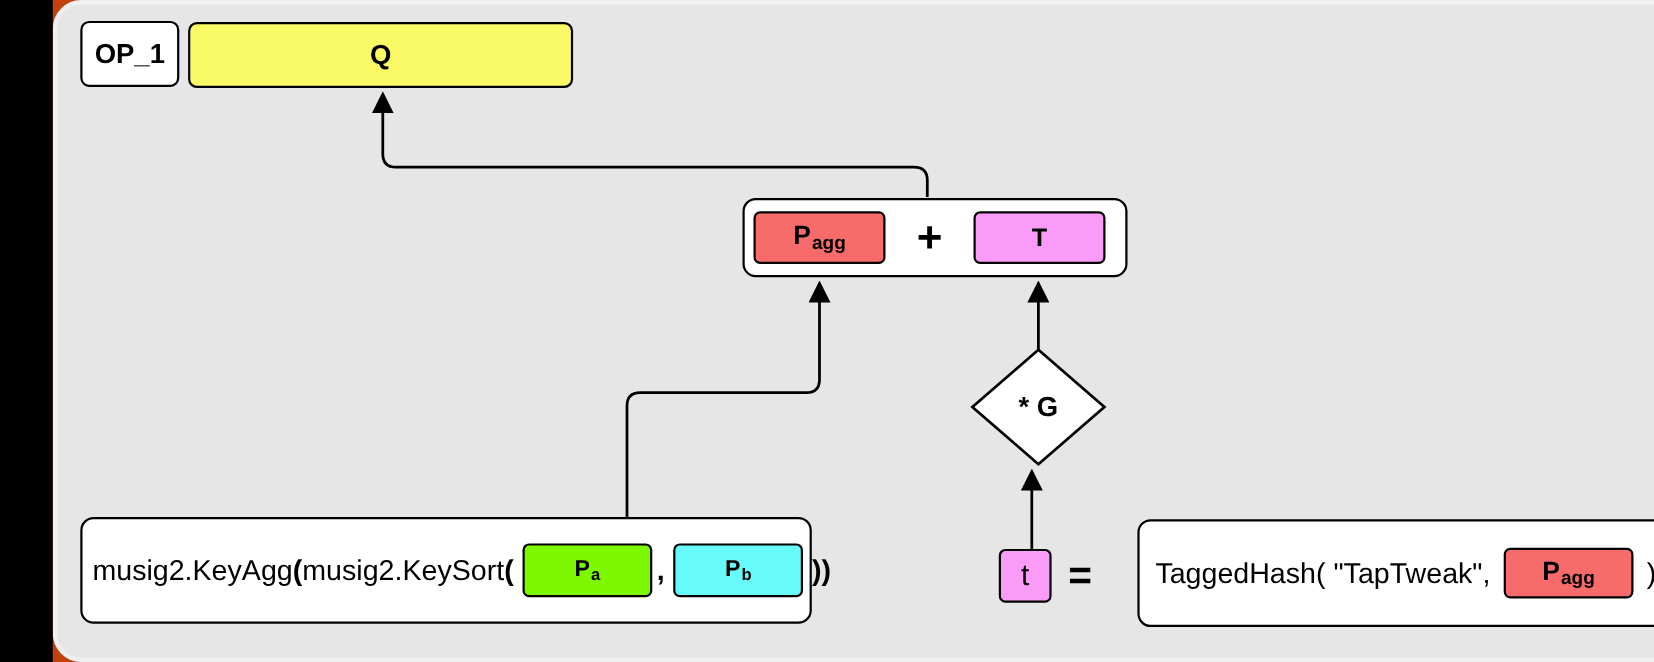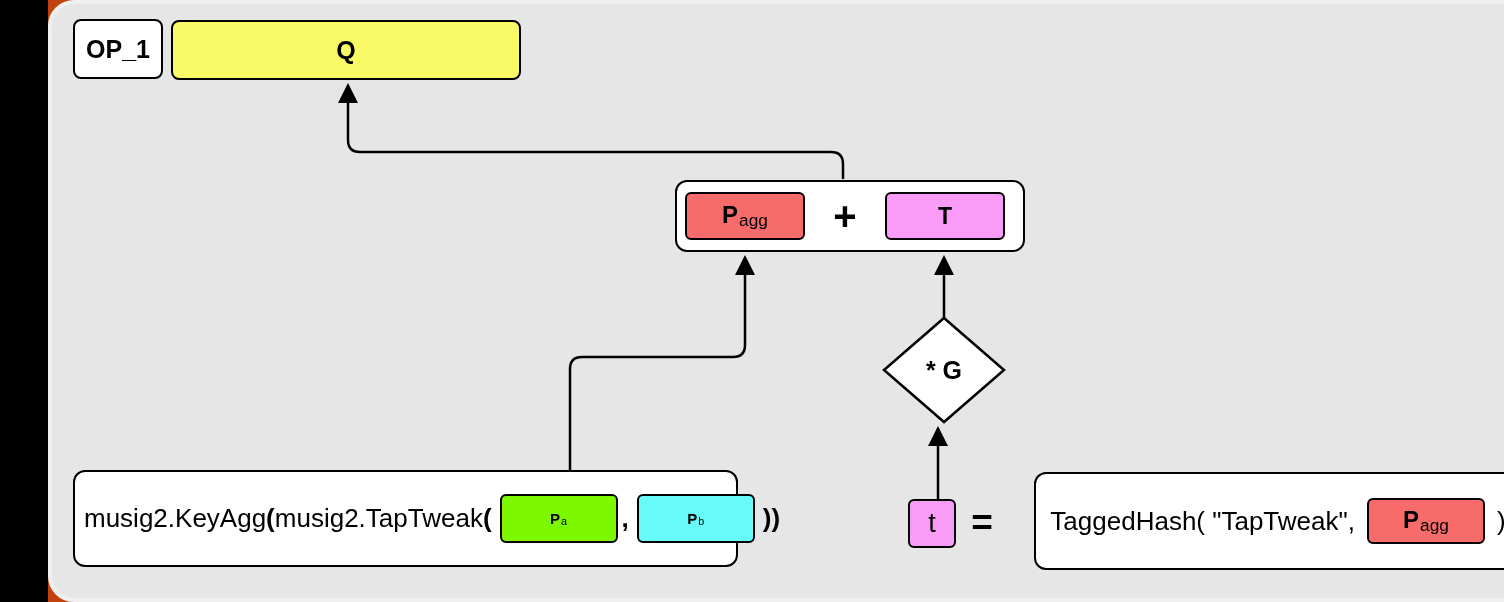--- a/index.html
+++ b/index.html
@@ -4,41 +4,41 @@
 <style>
   html,body{margin:0;padding:0;background:#000;}
   .stage{position:relative;width:1504px;height:602px;background:#c2410c;
          font-family:"Liberation Sans",sans-serif;color:#000;overflow:hidden;margin-left:48px;}
   .frame{position:absolute;inset:0;background:#e6e6e6;border:4px solid #f0f0f0;
          border-radius:26px;box-sizing:border-box;}
   .box{position:absolute;box-sizing:border-box;border:2.5px solid #000;background:#fff;
        display:flex;align-items:center;justify-content:center;z-index:2;}
   .lbl{white-space:nowrap;}
   .b{font-weight:bold;}
-  sub{font-size:0.72em;font-weight:normal;vertical-align:-0.18em;margin-left:1px;}
+  sub{font-size:0.72em;font-weight:bold;vertical-align:-0.18em;margin-left:1px;}
 
   .op1{left:25px;top:19px;width:90px;height:60px;border-radius:8px;font-size:25px;font-weight:bold;}
   .qbox{left:123px;top:20px;width:350px;height:60px;border-radius:8px;background:#fafa66;
         font-size:25px;font-weight:bold;}
 
   .sumbox{left:627px;top:180px;width:350px;height:72px;border-radius:12px;}
   .pagg{left:637px;top:192px;width:120px;height:48px;border-radius:6px;background:#f86b6b;
         font-size:24px;font-weight:bold;}
   .plus{position:absolute;left:760px;top:180px;width:74px;height:72px;display:flex;align-items:center;
         justify-content:center;font-size:40px;font-weight:bold;z-index:3;}
   .tcap{left:837px;top:192px;width:120px;height:48px;border-radius:6px;background:#fa9bf8;
         font-size:23px;font-weight:bold;}
 
   .multlabel{position:absolute;left:836px;top:352px;width:120px;height:36px;display:flex;
              align-items:center;justify-content:center;font-size:25px;font-weight:bold;z-index:4;}
 
   .keyaggbox{left:25px;top:470px;width:665px;height:97px;border-radius:12px;
              justify-content:flex-start;padding:0 10px 0 9px;gap:8px;font-size:26px;}
   .inlinebox{position:static;width:118px;height:49px;border-radius:6px;flex:0 0 auto;
-             font-size:15px;font-weight:bold;}
+             font-size:21px;font-weight:bold;}
   .pa{background:#7cf800;}
   .pb{background:#66fafa;text-align:right;}
   .comma{font-weight:bold;margin-left:-4px;}
 
   .tbox{left:860px;top:499px;width:48px;height:49px;border-radius:6px;background:#fa9bf8;font-size:27px;}
   .eq{position:absolute;left:908px;top:500px;width:52px;height:46px;display:flex;align-items:center;
       justify-content:center;font-size:37px;font-weight:bold;z-index:2;}
   .hashbox{left:986px;top:472px;width:488px;height:98px;border-radius:12px;gap:12px;font-size:26px;}
   .pagg2{position:static;width:118px;height:46px;border-radius:6px;background:#f86b6b;flex:0 0 auto;
          font-size:24px;font-weight:bold;}
@@ -78,21 +78,21 @@
     <span class="lbl"><span>P</span><sub>agg</sub></span>
   </div>
   <div class="plus">+</div>
   <div class="box tcap">
     <span class="lbl">T</span>
   </div>
 
   <div class="multlabel">* G</div>
 
   <div class="box keyaggbox">
-    <span class="lbl"><span>musig2.KeyAgg</span><span class="b">(</span><span>musig2.TapTweak</span><span class="b">(</span></span>
+    <span class="lbl"><span>musig2.KeyAgg</span><span class="b">(</span><span>musig2.KeySort</span><span class="b">(</span></span>
     <span class="box inlinebox pa">
         <span class="lbl"><span>P</span><sub>a</sub></span>
       </span>
     <span class="lbl comma">,</span>
     <span class="box inlinebox pb">
         <span class="lbl"><span>P</span><sub>b</sub></span>
       </span>
     <span class="lbl b">))</span>
   </div>
 

